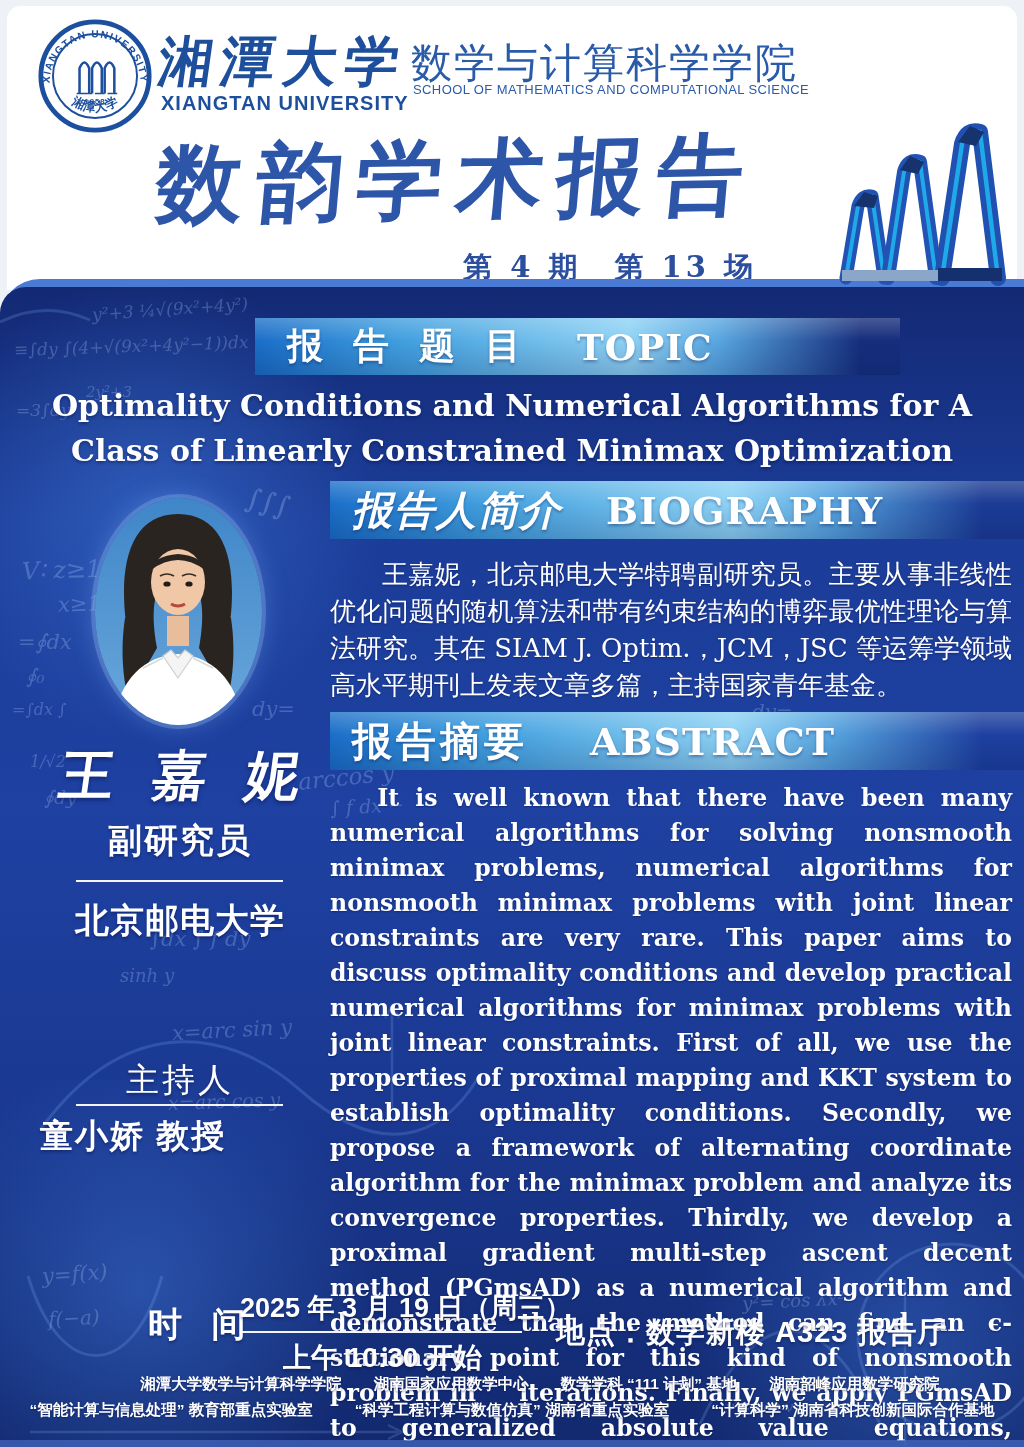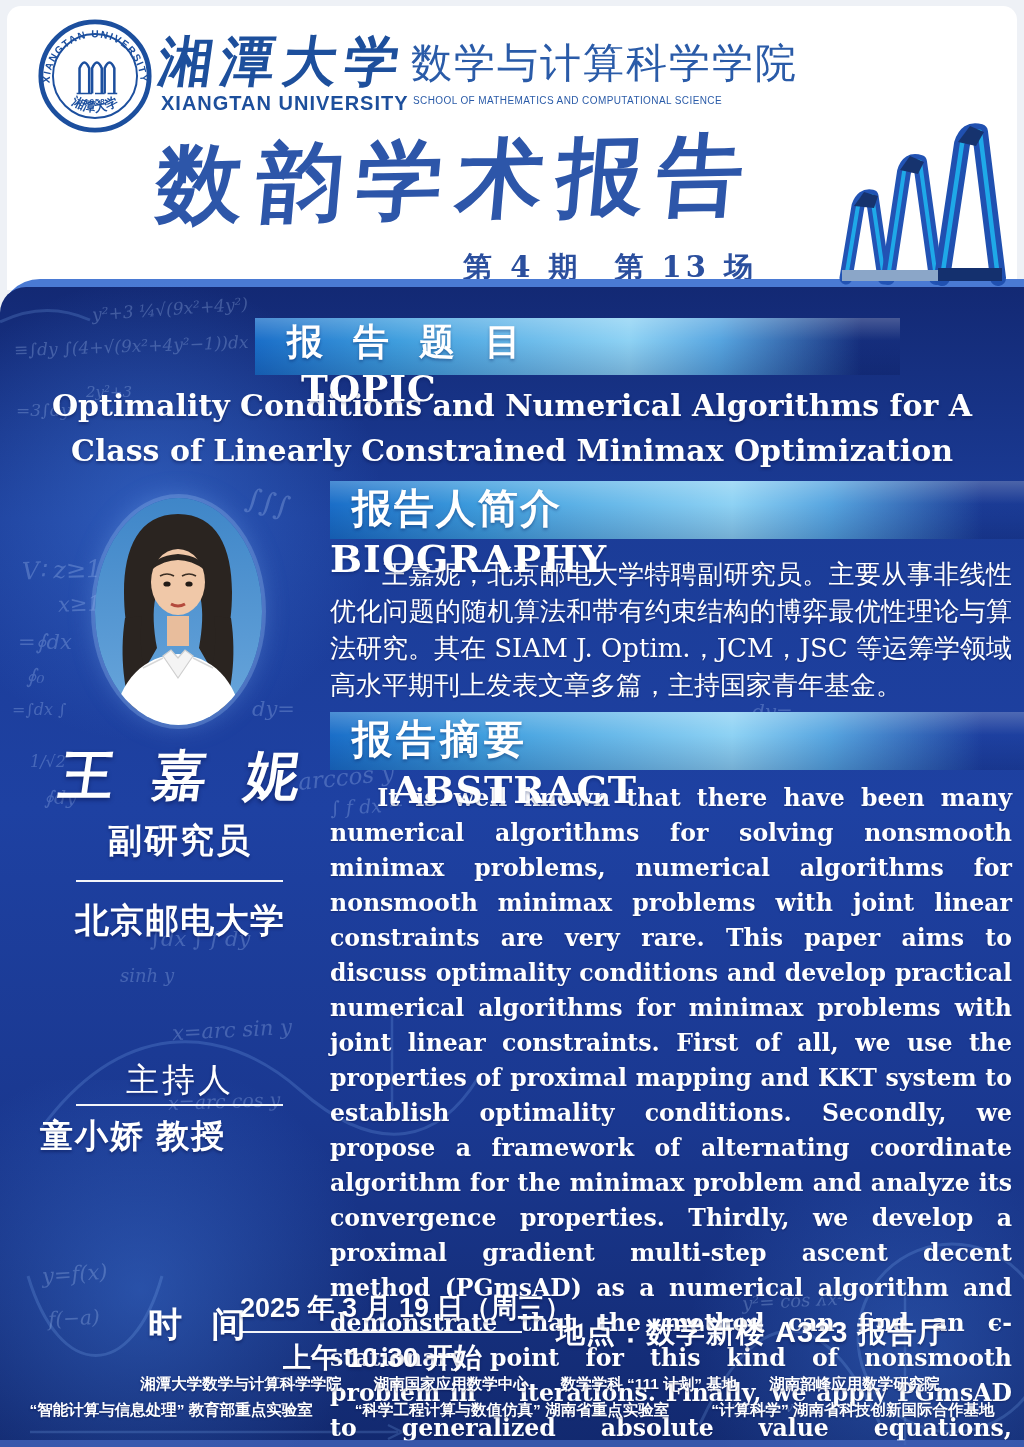--- a/index.html
+++ b/index.html
@@ -7,54 +7,54 @@
           overflow:hidden;font-family:"Liberation Sans",sans-serif;}
 
   
   .header-card{position:absolute;left:7px;top:6px;right:7px;height:284px;background:#ffffff;
                border-radius:14px 14px 0 0;}
   .logo{position:absolute;left:30px;top:12px;width:116px;height:116px;}
   .univ-cn{position:absolute;left:152px;top:20px;width:250px;font-family:"DejaVu Serif",serif;
            font-weight:bold;font-size:54px;color:#1d4f9c;letter-spacing:8px;transform:skewX(-8deg);}
   .univ-en{position:absolute;left:154px;top:86px;font-size:20px;font-weight:bold;color:#1d4f9c;letter-spacing:1px;}
   .school-cn{position:absolute;left:404px;top:30px;font-size:41px;color:#2a5ba8;letter-spacing:2px;font-weight:500;}
-  .school-en{position:absolute;left:406px;top:89px;font-size:10px;color:#2a5ba8;letter-spacing:.4px;}
+  .school-en{position:absolute;left:406px;top:76px;font-size:13px;color:#2a5ba8;letter-spacing:.4px;}
   .series-title{position:absolute;left:140px;top:116px;width:620px;text-align:center;
                 font-family:"DejaVu Serif",serif;font-weight:bold;font-size:86px;color:#2d56a9;
                 letter-spacing:14px;transform:skewX(-6deg) rotate(-1deg);white-space:nowrap;}
   .session{position:absolute;left:150px;top:242px;width:600px;text-align:right;
            font-family:"DejaVu Serif",serif;font-weight:bold;font-size:29px;color:#2b4f9e;letter-spacing:4px;}
   .building{position:absolute;right:10px;top:110px;width:190px;height:182px;z-index:6;}
 
   
   .panel-under{position:absolute;left:0;right:0;top:279px;bottom:0;background:#4a7ad4;border-top-left-radius:40px;}
   .panel{position:absolute;left:0;right:0;top:287px;bottom:0;border-top-left-radius:26px;
          background:linear-gradient(180deg,#132974 0%,#1b3c97 20%,#1e41a2 45%,#1a3890 72%,#12296f 100%);}
   .glow{position:absolute;pointer-events:none;}
   .glow1{left:-90px;top:280px;width:480px;height:460px;background:radial-gradient(circle,rgba(70,130,230,.45),rgba(70,130,230,0) 70%);}
   .glow2{left:-120px;top:1080px;width:520px;height:420px;background:radial-gradient(circle,rgba(70,130,230,.40),rgba(70,130,230,0) 70%);}
   .glow3{right:-140px;top:1180px;width:520px;height:340px;background:radial-gradient(circle,rgba(70,130,230,.35),rgba(70,130,230,0) 70%);}
   .doodle{position:absolute;color:#bcd6ff;opacity:.26;font-family:"DejaVu Serif",serif;font-style:italic;
           white-space:nowrap;pointer-events:none;}
   .curves{position:absolute;left:0;top:0;width:1024px;height:1447px;pointer-events:none;}
 
   
-  .banner{position:absolute;display:flex;align-items:flex-start;
-          background:linear-gradient(90deg,#1a6ec8 0%,#3f9ede 22%,#8ed2f4 58%,#57a5e0 72%,rgba(25,55,150,0) 94%);flex-direction:column;}
+  .banner{position:absolute;display:flex;align-items:center;
+          background:linear-gradient(90deg,#1a6ec8 0%,#3f9ede 22%,#8ed2f4 58%,#57a5e0 72%,rgba(25,55,150,0) 94%);}
   .banner::after{content:"";position:absolute;inset:0;
           background:linear-gradient(180deg,rgba(255,255,255,.22),rgba(255,255,255,0) 40%,rgba(0,10,60,.18));}
   .banner .cn{font-weight:bold;color:#fff;z-index:1;text-shadow:0 2px 3px rgba(0,20,80,.35);}
   .banner .en{font-family:"DejaVu Serif",serif;font-weight:bold;color:#fff;z-index:1;letter-spacing:1px;
               text-shadow:0 2px 3px rgba(0,20,80,.35);}
   .banner-topic{left:255px;top:318px;width:645px;height:57px;}
   .banner-topic .cn{font-size:36px;letter-spacing:10px;margin-left:32px;}
   .banner-topic .en{font-size:36px;margin-left:46px;}
   .banner-bio{left:330px;top:481px;width:694px;height:58px;}
-  .banner-bio .cn{font-size:40px;letter-spacing:2px;margin-left:22px;}
-  .banner-bio .en{font-size:38px;}
+  .banner-bio .cn{font-size:40px;letter-spacing:2px;margin-left:22px;font-style:italic;}
+  .banner-bio .en{font-size:38px;margin-left:44px;}
   .banner-abs{left:330px;top:712px;width:694px;height:58px;}
   .banner-abs .cn{font-size:40px;letter-spacing:4px;margin-left:22px;}
   .banner-abs .en{font-size:38px;margin-left:62px;}
 
   .topic-title{position:absolute;left:18px;right:18px;top:383px;text-align:center;color:#fff;
                font-family:"DejaVu Serif",serif;font-weight:bold;font-size:30px;line-height:45px;
                text-shadow:0 2px 3px rgba(0,10,60,.4);}
 
   .bio-text{position:absolute;left:330px;top:556px;width:682px;color:#fff;
             font-family:"DejaVu Serif",serif;font-size:26px;line-height:37px;text-align:justify;

